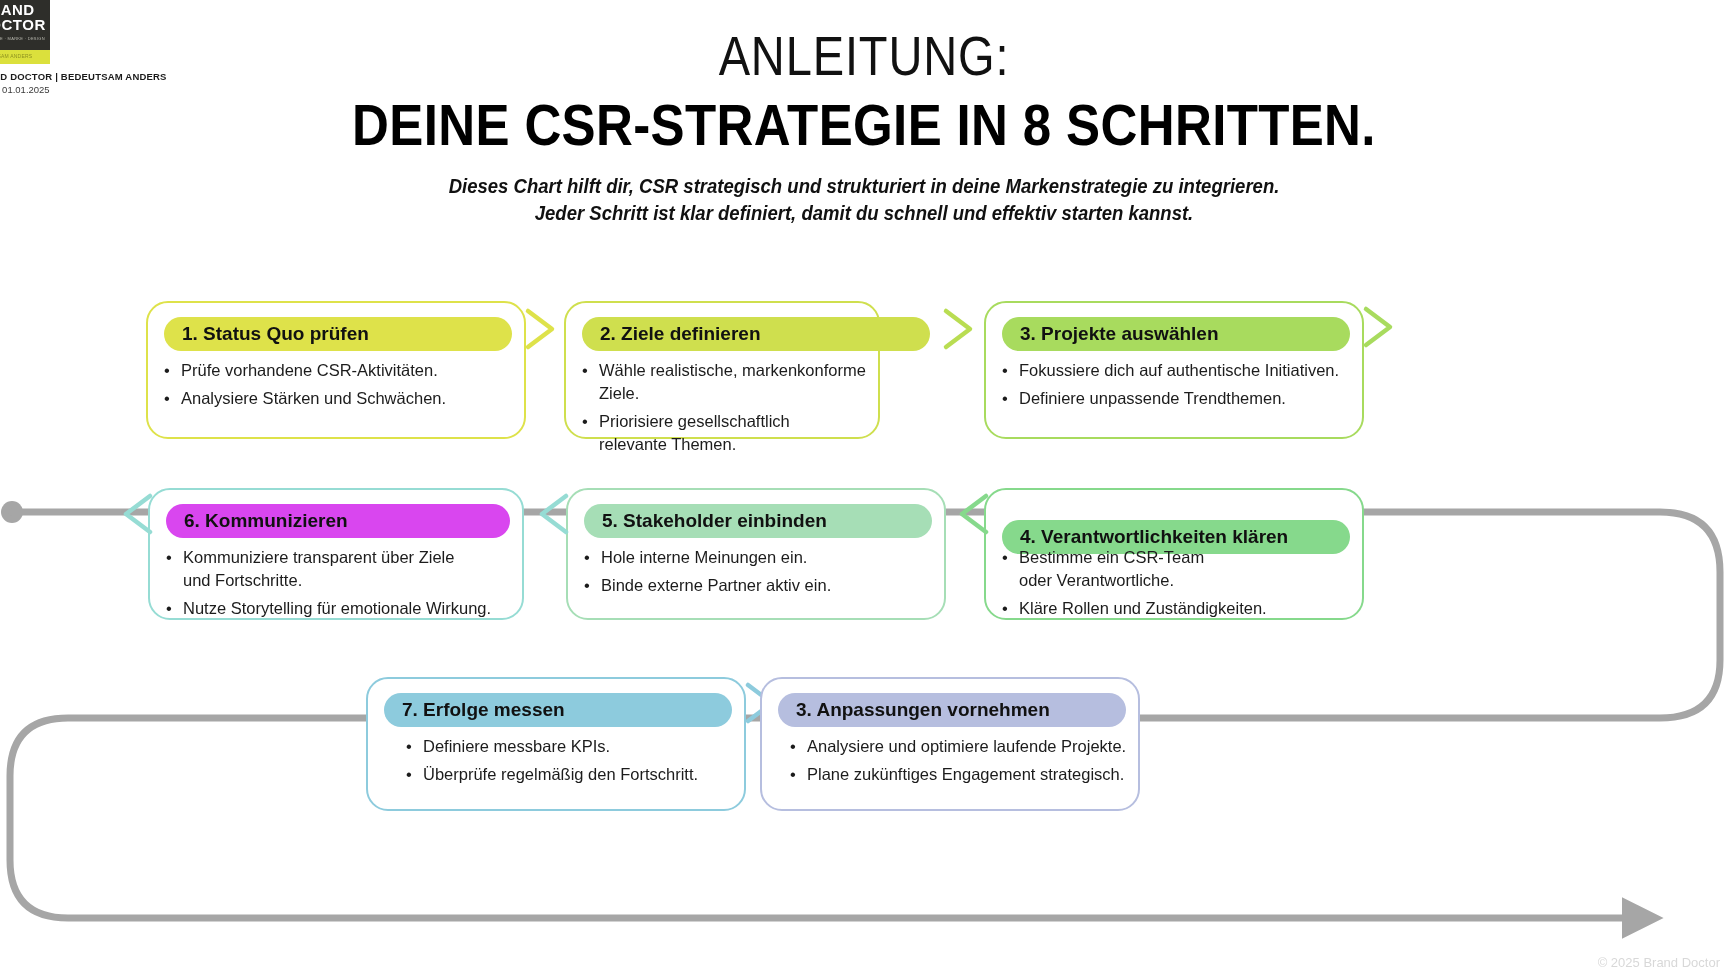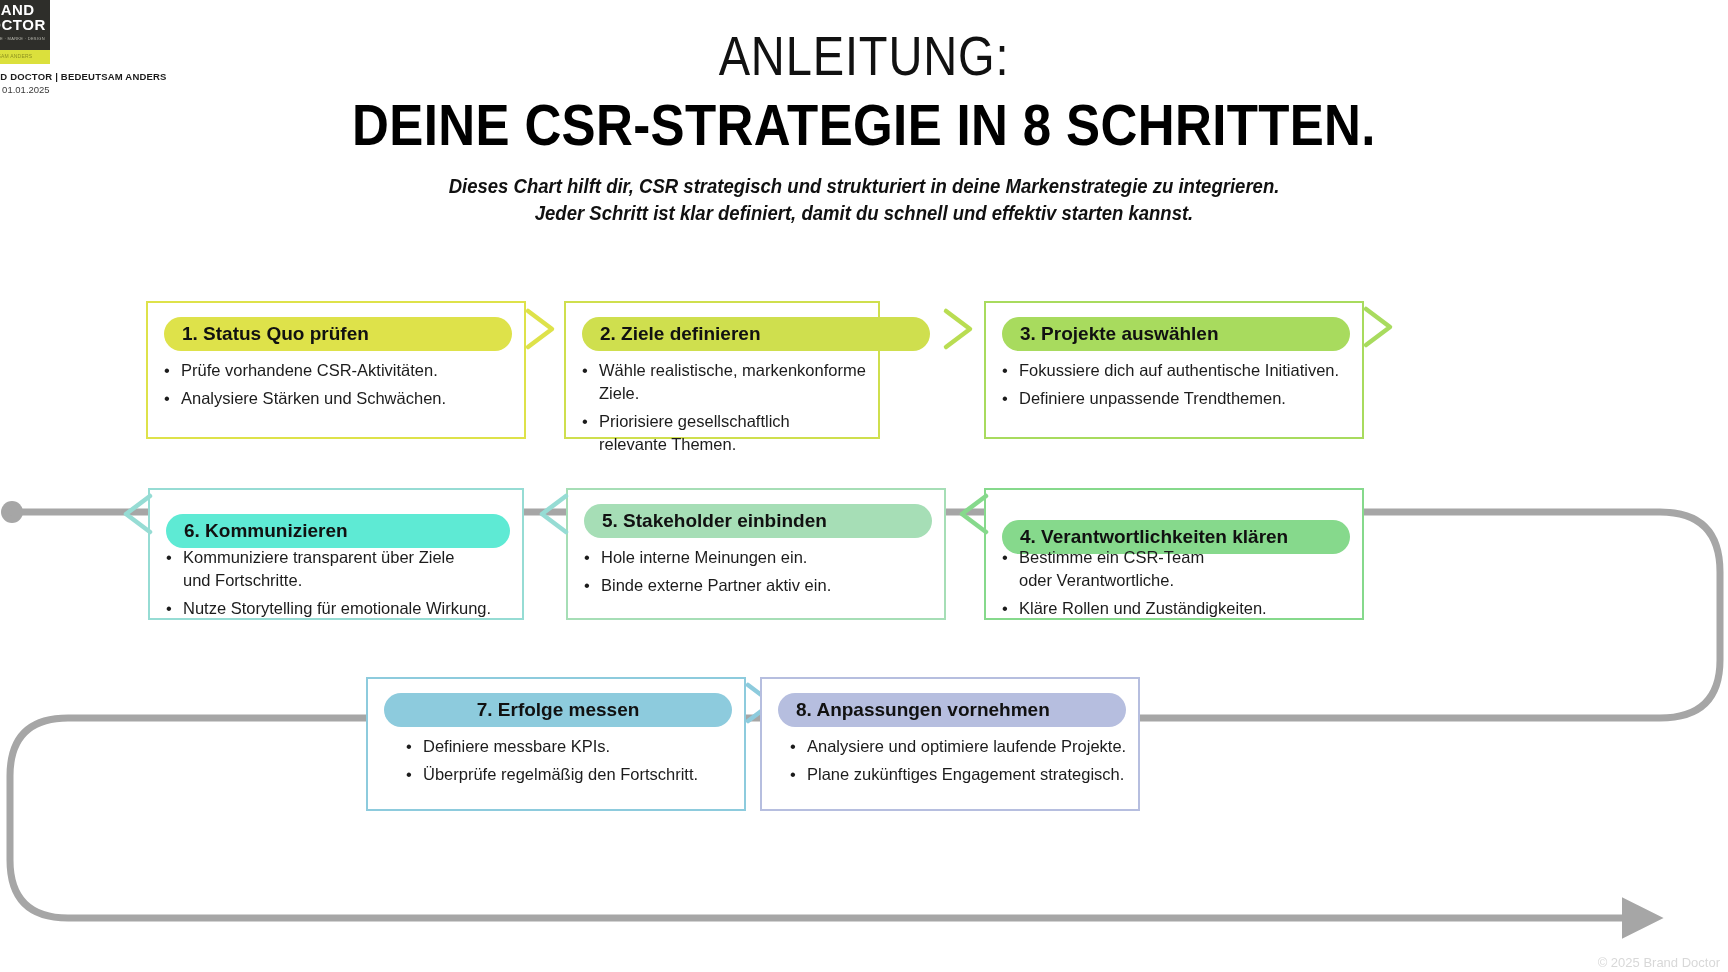--- a/index.html
+++ b/index.html
@@ -75,21 +75,21 @@
   #sub2 { top: 199px; }
 
   
   #flow-svg { position: absolute; left: 0; top: 0; width: 1728px; height: 972px; pointer-events: none; }
 
   
   .card {
     position: absolute;
     background: #ffffff;
     border: 2.5px solid #cccccc;
-    border-radius: 0;
+    border-radius: 22px;
     padding: 16px;
   }
   .card-head {
     position: absolute; left: 16px; top: 14px;
     height: 34px; border-radius: 17px;
     display: flex; align-items: center;
     padding: 0 18px;
     font-size: 19px; font-weight: 700; color: #111111;
     white-space: nowrap;
   }
@@ -241,61 +241,61 @@
         <span class="bullet-dot">•</span>
         <span class="bullet-text">Binde externe Partner aktiv ein.</span>
       </div>
     </div>
   </div>
   <svg class="chev" style="left:524px; top:490px;" width="48" height="48" viewBox="0 0 48 48">
     <path d="M 42 6 L 18 24 L 42 42" fill="none" stroke="#96dcd4" stroke-width="4.5" stroke-linejoin="round" stroke-linecap="round"></path>
   </svg>
 
   <div class="card" style="left:148px; top:488px; width:376px; height:132px; border-color:#96dcd4;">
-    <div class="card-head" style="width:344px; background:#5eead4;margin-top:10px;">
+    <div class="card-head" style="width:344px; background:#d946ef;">
       <span>6. Kommunizieren</span>
     </div>
     <div class="card-body">
       <div class="bullet-row">
         <span class="bullet-dot">•</span>
         <span class="bullet-text">Kommuniziere transparent über Ziele
 und Fortschritte.</span>
       </div>
       <div class="bullet-row">
         <span class="bullet-dot">•</span>
         <span class="bullet-text">Nutze Storytelling für emotionale Wirkung.</span>
       </div>
     </div>
   </div>
   <svg class="chev" style="left:108px; top:490px;" width="48" height="48" viewBox="0 0 48 48">
     <path d="M 42 6 L 18 24 L 42 42" fill="none" stroke="#96dcd4" stroke-width="4.5" stroke-linejoin="round" stroke-linecap="round"></path>
   </svg>
 
   <div class="card" style="left:366px; top:677px; width:380px; height:134px; border-color:#8dcbdd;">
-    <div class="card-head" style="width:348px; background:#8dcbdd;justify-content:center;">
+    <div class="card-head" style="width:348px; background:#8dcbdd;">
       <span>7. Erfolge messen</span>
     </div>
     <div class="card-body" style="left:38px;">
       <div class="bullet-row">
         <span class="bullet-dot">•</span>
         <span class="bullet-text">Definiere messbare KPIs.</span>
       </div>
       <div class="bullet-row">
         <span class="bullet-dot">•</span>
         <span class="bullet-text">Überprüfe regelmäßig den Fortschritt.</span>
       </div>
     </div>
   </div>
   <svg class="chev" style="left:742px; top:679px;" width="48" height="48" viewBox="0 0 48 48">
     <path d="M 6 6 L 30 24 L 6 42" fill="none" stroke="#8dcbdd" stroke-width="4.5" stroke-linejoin="round" stroke-linecap="round"></path>
   </svg>
 
   <div class="card" style="left:760px; top:677px; width:380px; height:134px; border-color:#b6bedf;">
     <div class="card-head" style="width:348px; background:#b6bedf;">
-      <span>8. Anpassungen vornehmen</span>
+      <span>3. Anpassungen vornehmen</span>
     </div>
     <div class="card-body" style="left:28px;">
       <div class="bullet-row">
         <span class="bullet-dot">•</span>
         <span class="bullet-text">Analysiere und optimiere laufende Projekte.</span>
       </div>
       <div class="bullet-row">
         <span class="bullet-dot">•</span>
         <span class="bullet-text">Plane zukünftiges Engagement strategisch.</span>
       </div>

